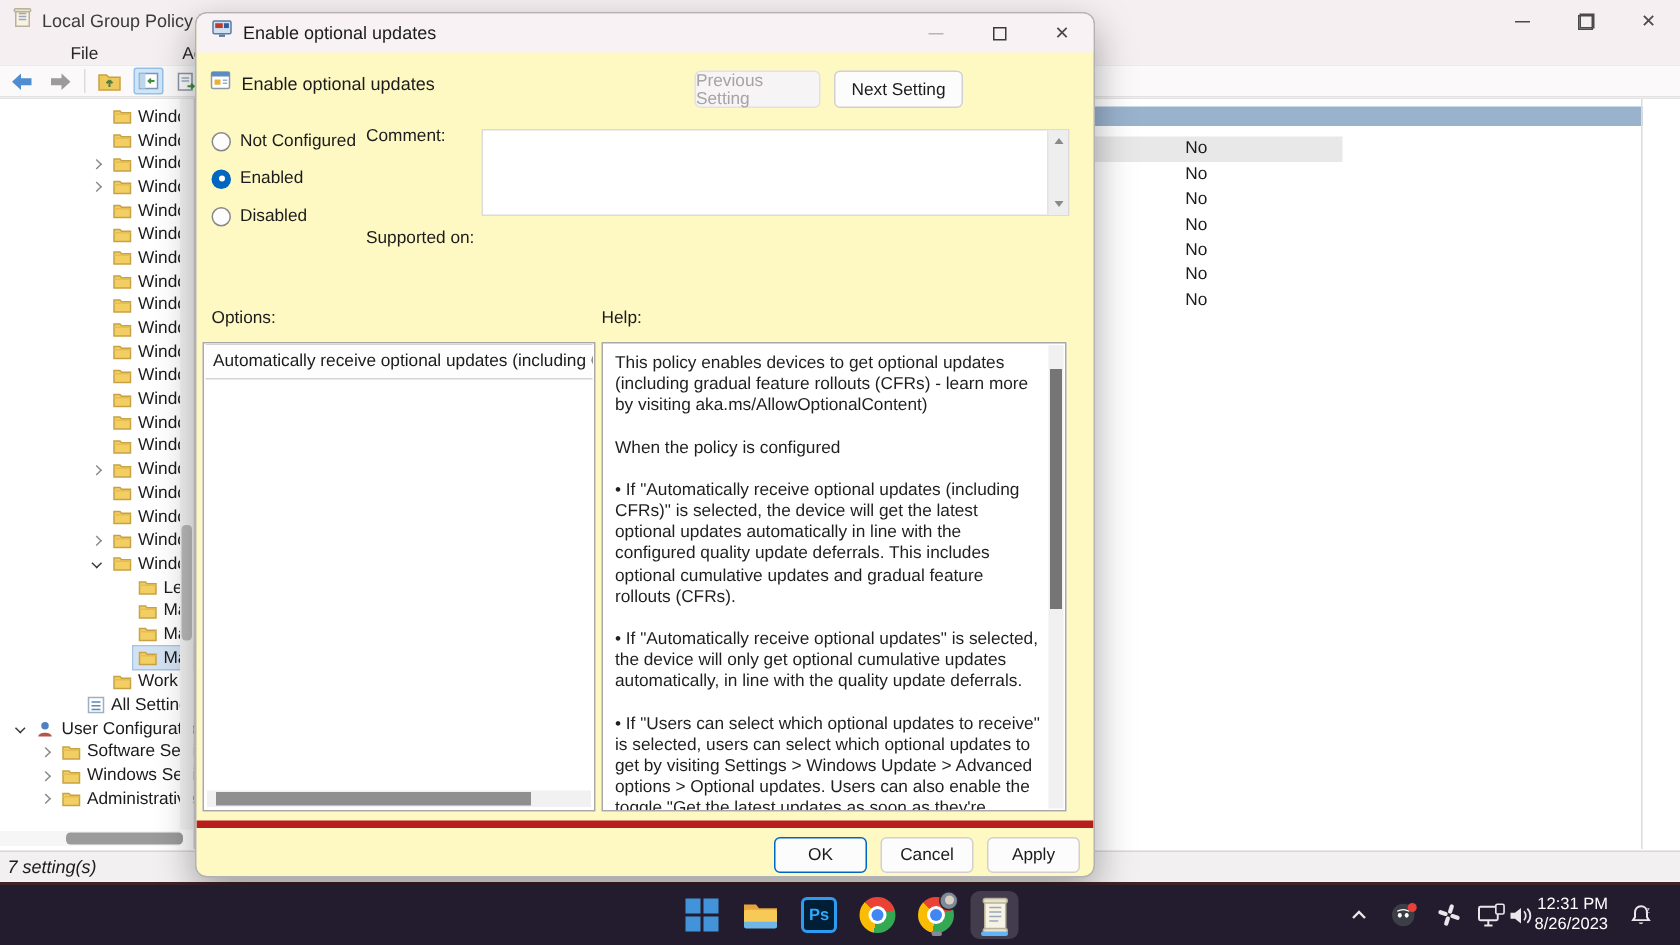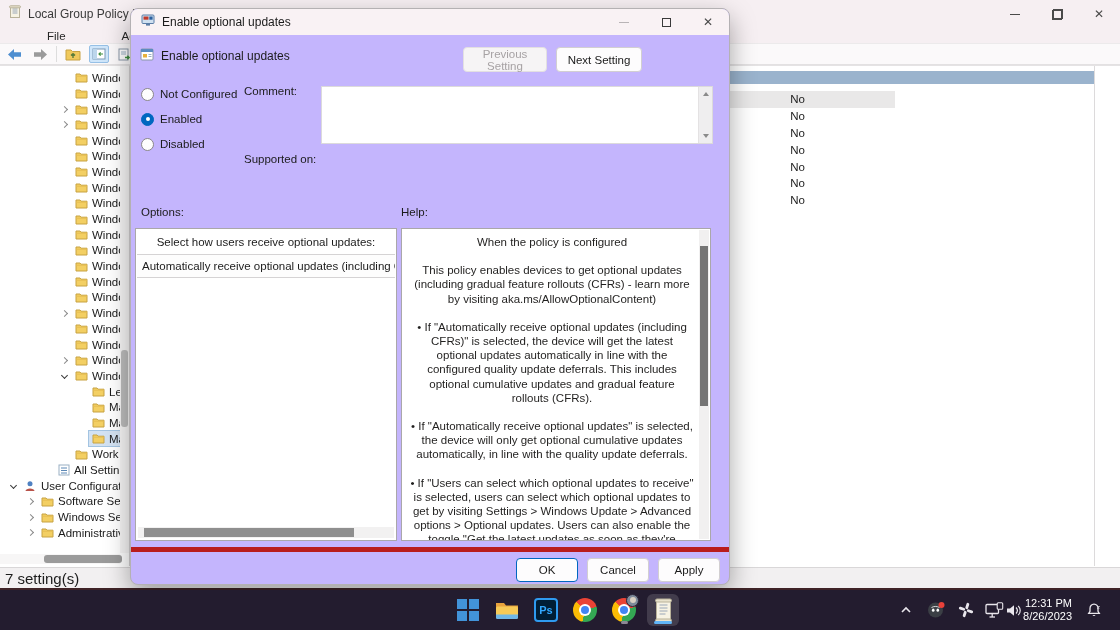--- a/index.html
+++ b/index.html
@@ -19,21 +19,21 @@
   .ctl-restore:after { content:""; position:absolute; right:0; top:0; width:8px; height:8px; border:1px solid #4a4a4a; }
   .ctl-x { font-size:12px; color:#4a4a4a; }
   .gp-menubar { position:absolute; left:0; top:28px; right:0; height:15px; background:#f6eff2; display:flex; align-items:center; }
   .menu-item { font-size:11.5px; color:#262626; padding:0 9px;margin-left:38px; }
   .gp-toolbar { position:absolute; left:0; top:43px; right:0; height:22px; background:#fbf9fa; border-top:1px solid #eceaeb; border-bottom:1px solid #e3e1e2; display:flex; align-items:center; padding-left:4px; gap:6px; }
   .tb-sep { width:1px; height:16px; background:#ddd; }
   .tb-icon { display:flex; align-items:center; justify-content:center; width:20px; height:18px; }
   .tb-icon.hl { background:#cfe6fa; border:1px solid #96c0e6; border-radius:2px; }
   .tb-blue-partial { width:6px; height:16px; background:#1f3a93; }
   .gp-statusbar { position:absolute; left:0; bottom:0; right:0; height:21px; background:#f2f0f1; border-top:1px solid #d9d7d8; display:flex; align-items:center; padding-left:5px; }
-  .status-text { font-size:15px; color:#1c1c1c; }
+  .status-text { font-size:12px; color:#1c1c1c;font-style:italic; }
 
   
   .gp-tree { position:absolute; left:0; top:65px; width:130px; height:501px; background:#ffffff; border-right:1px solid #d5d3d4; border-top:1px solid #e5e3e4; overflow:hidden; padding-top:4px; }
   .tree-row { height:15.7px; display:flex; align-items:center; white-space:nowrap; }
   .chev-slot { width:15px; display:inline-flex; align-items:center; justify-content:center; flex:none; }
   .chev { width:5px; height:5px; border-right:1.3px solid #8a8a8a; border-bottom:1.3px solid #8a8a8a; transform:rotate(-45deg); display:inline-block; }
   .chev.down { transform:rotate(45deg); border-color:#3a3a3a; }
   .node { display:inline-flex; align-items:center; gap:4px; padding:0 3px; height:15px; }
   .node.sel { background:#d3e2f2; outline:1px solid #a3c4e2; }
   .tree-label { font-size:11.5px; color:#1b1b1b; }
@@ -45,21 +45,21 @@
   
   .gp-main { position:absolute; left:130px; top:65px; right:0; height:501px; background:#ffffff; border-top:1px solid #e5e3e4; }
   .blue-strip { position:absolute; left:3px; top:5px; right:25px; height:13px; background:#9ab3cd; }
   .pane-edge { position:absolute; right:25px; top:0; bottom:0; width:1px; background:#dcdadb; }
   .comment-col { position:absolute; left:570px; top:25px; width:195px; }
   .col-header { height:20px; border-bottom:1px solid #eceaeb; border-right:1px solid #eceaeb; display:flex; align-items:center; justify-content:center; font-size:11.5px; color:#1c1c1c; background:#fdfdfd; }
   .mrow { height:16.6px; display:flex; align-items:center; justify-content:center; font-size:11.5px; color:#1c1c1c; margin-top:0.2px; }
   .mrow.hl { background:#e9e8e8; }
 
   
-  .dialog { position:absolute; left:130px; top:8px; width:600px; height:577px; background:#c4b5fd; border:1px solid #b4b1b3; border-radius:8px; box-shadow:0 10px 26px rgba(0,0,0,0.35); z-index:10; overflow:hidden;text-align:center; }
+  .dialog { position:absolute; left:130px; top:8px; width:600px; height:577px; background:#fef9c3; border:1px solid #b4b1b3; border-radius:8px; box-shadow:0 10px 26px rgba(0,0,0,0.35); z-index:10; overflow:hidden; }
   .dlg-titlebar { position:absolute; left:0; top:0; right:0; height:26px; background:#f9f2f4; display:flex; align-items:center; padding-left:10px; }
   .dlg-title { font-size:12px; color:#1b1b1b; margin-left:7px; }
   .dlg-ctl { position:absolute; top:0; height:26px; width:42px; display:flex; align-items:center; justify-content:center; }
   .dlg-header { position:absolute; left:0; top:26px; right:0; height:42px; display:flex; align-items:center; padding-left:9px; }
   .dlg-header-title { font-size:12px; color:#1b1b1b; margin-left:7px; }
   .btn { font-size:11.5px; color:#1b1b1b; background:#fdfcfd; border:1px solid #d2cfd1; border-radius:4px; display:flex; align-items:center; justify-content:center; }
   .btn.disabled { background:#f6f4f5; color:#a7a2a4; border-color:#e3e0e1; }
   .hdr-btn { position:absolute; top:38px; height:25px; }
   #prevBtn { left:332px; width:84px; }
   #nextBtn { left:425px; width:86px; }
@@ -653,31 +653,30 @@
           <span class="tri-dn"></span>
         </div>
     </div>
 
     <span class="fld-label" style="left:113px; top:144px;">Supported on:</span>
 
     <span class="fld-label" style="left:10px; top:197px;">Options:</span>
     <span class="fld-label" style="left:270px; top:197px;">Help:</span>
 
     <div class="options-panel">
-      <div class="options-select-label">Select how users receive optional updates:</div>
       <div class="options-combo">Automatically receive optional updates (including CFRs)</div>
       <div class="opt-hscroll">
           <div class="opt-hthumb"></div>
         </div>
     </div>
 
     <div class="help-panel">
       <div class="help-text" id="helpText">
+          <div class="help-p">This policy enables devices to get optional updates (including gradual feature rollouts (CFRs) - learn more by visiting aka.ms/AllowOptionalContent)</div>
           <div class="help-p">When the policy is configured</div>
-          <div class="help-p">This policy enables devices to get optional updates (including gradual feature rollouts (CFRs) - learn more by visiting aka.ms/AllowOptionalContent)</div>
           <div class="help-p">• If "Automatically receive optional updates (including CFRs)" is selected, the device will get the latest optional updates automatically in line with the configured quality update deferrals. This includes optional cumulative updates and gradual feature rollouts (CFRs).</div>
           <div class="help-p">• If "Automatically receive optional updates" is selected, the device will only get optional cumulative updates automatically, in line with the quality update deferrals.</div>
           <div class="help-p">• If "Users can select which optional updates to receive" is selected, users can select which optional updates to get by visiting Settings &gt; Windows Update &gt; Advanced options &gt; Optional updates. Users can also enable the toggle "Get the latest updates as soon as they're available" to automatically receive optional updates and gradual feature rollouts.</div>
         </div>
       <div class="help-vscroll">
           <div class="help-vthumb"></div>
         </div>
     </div>
 
     <div class="dlg-footer">

